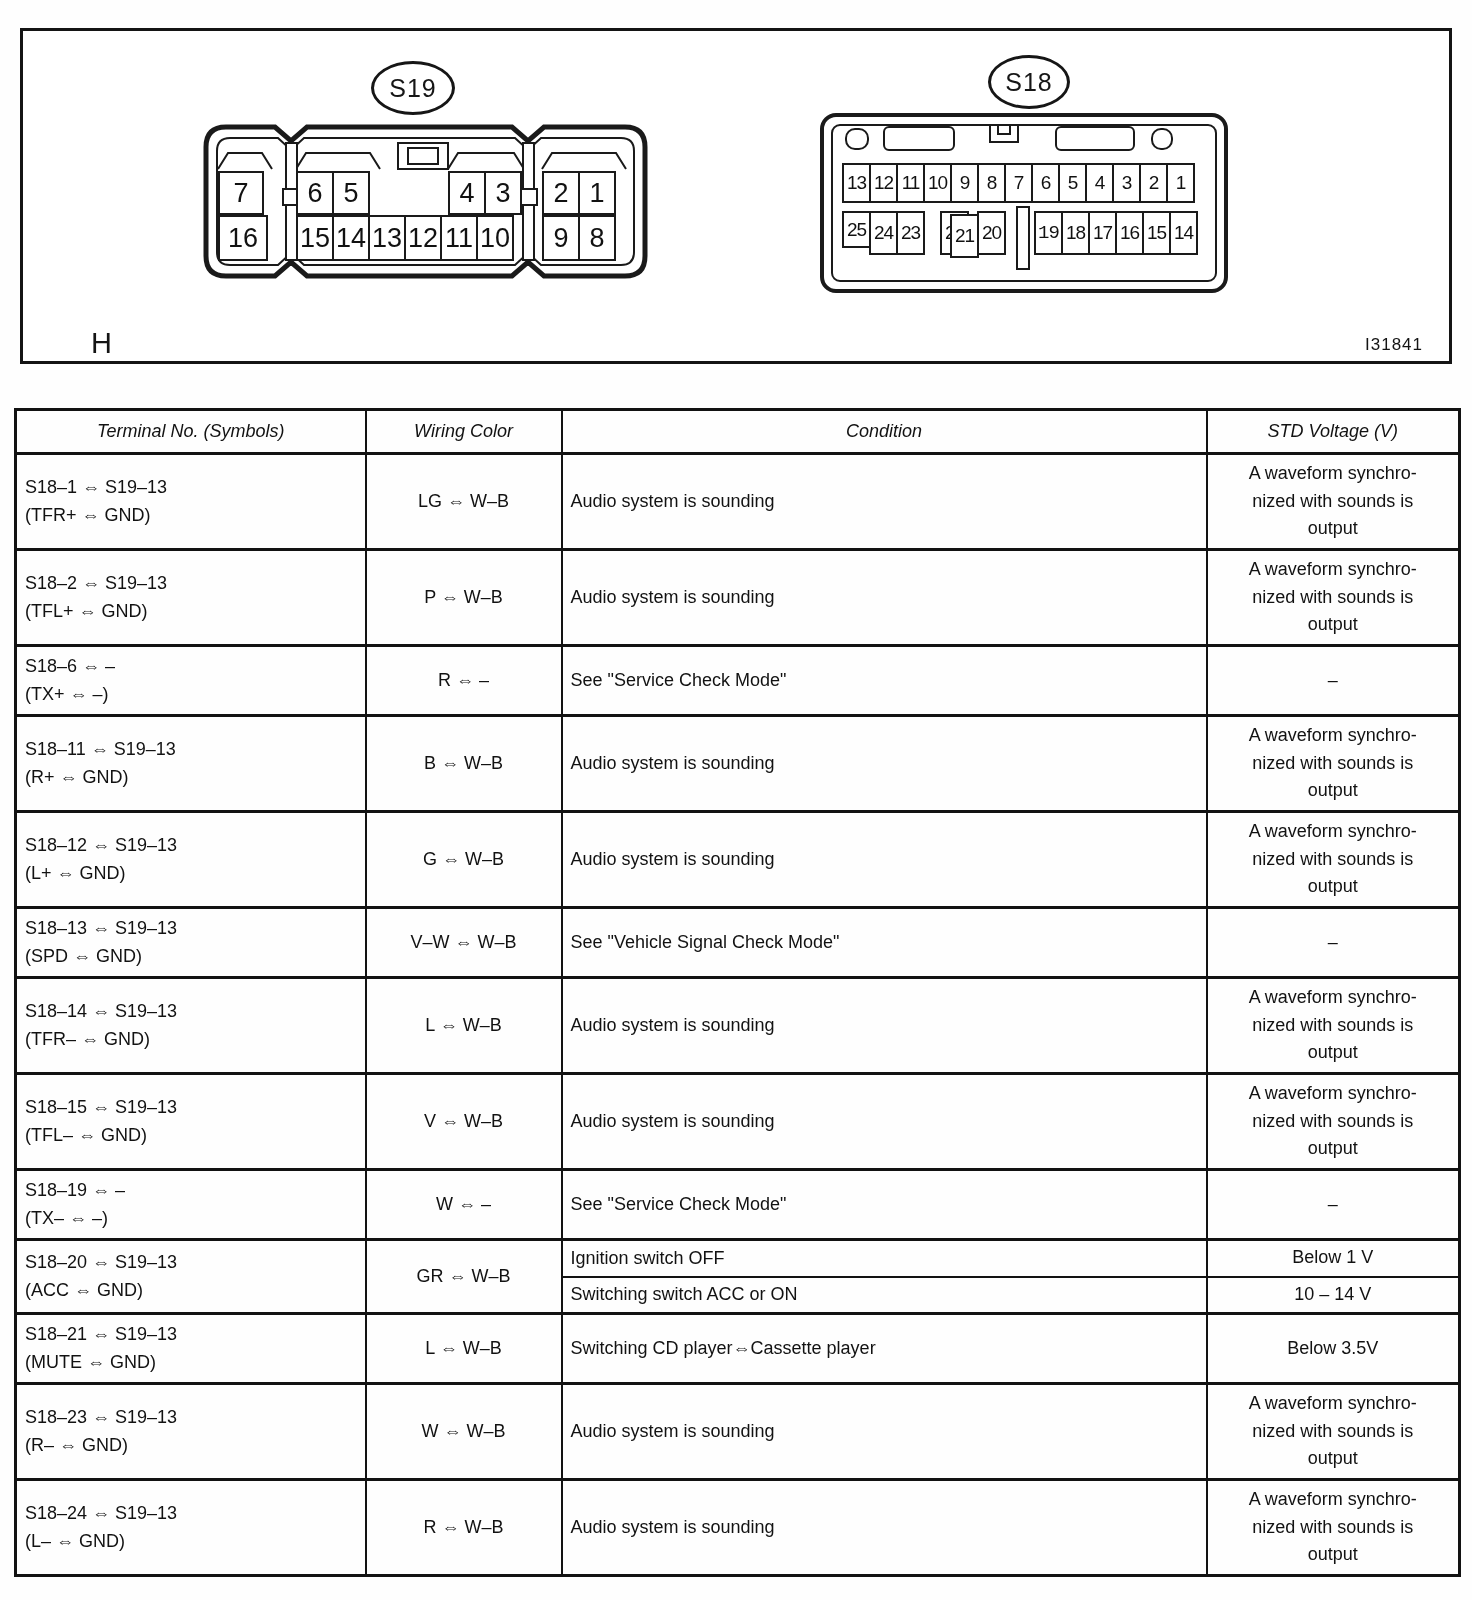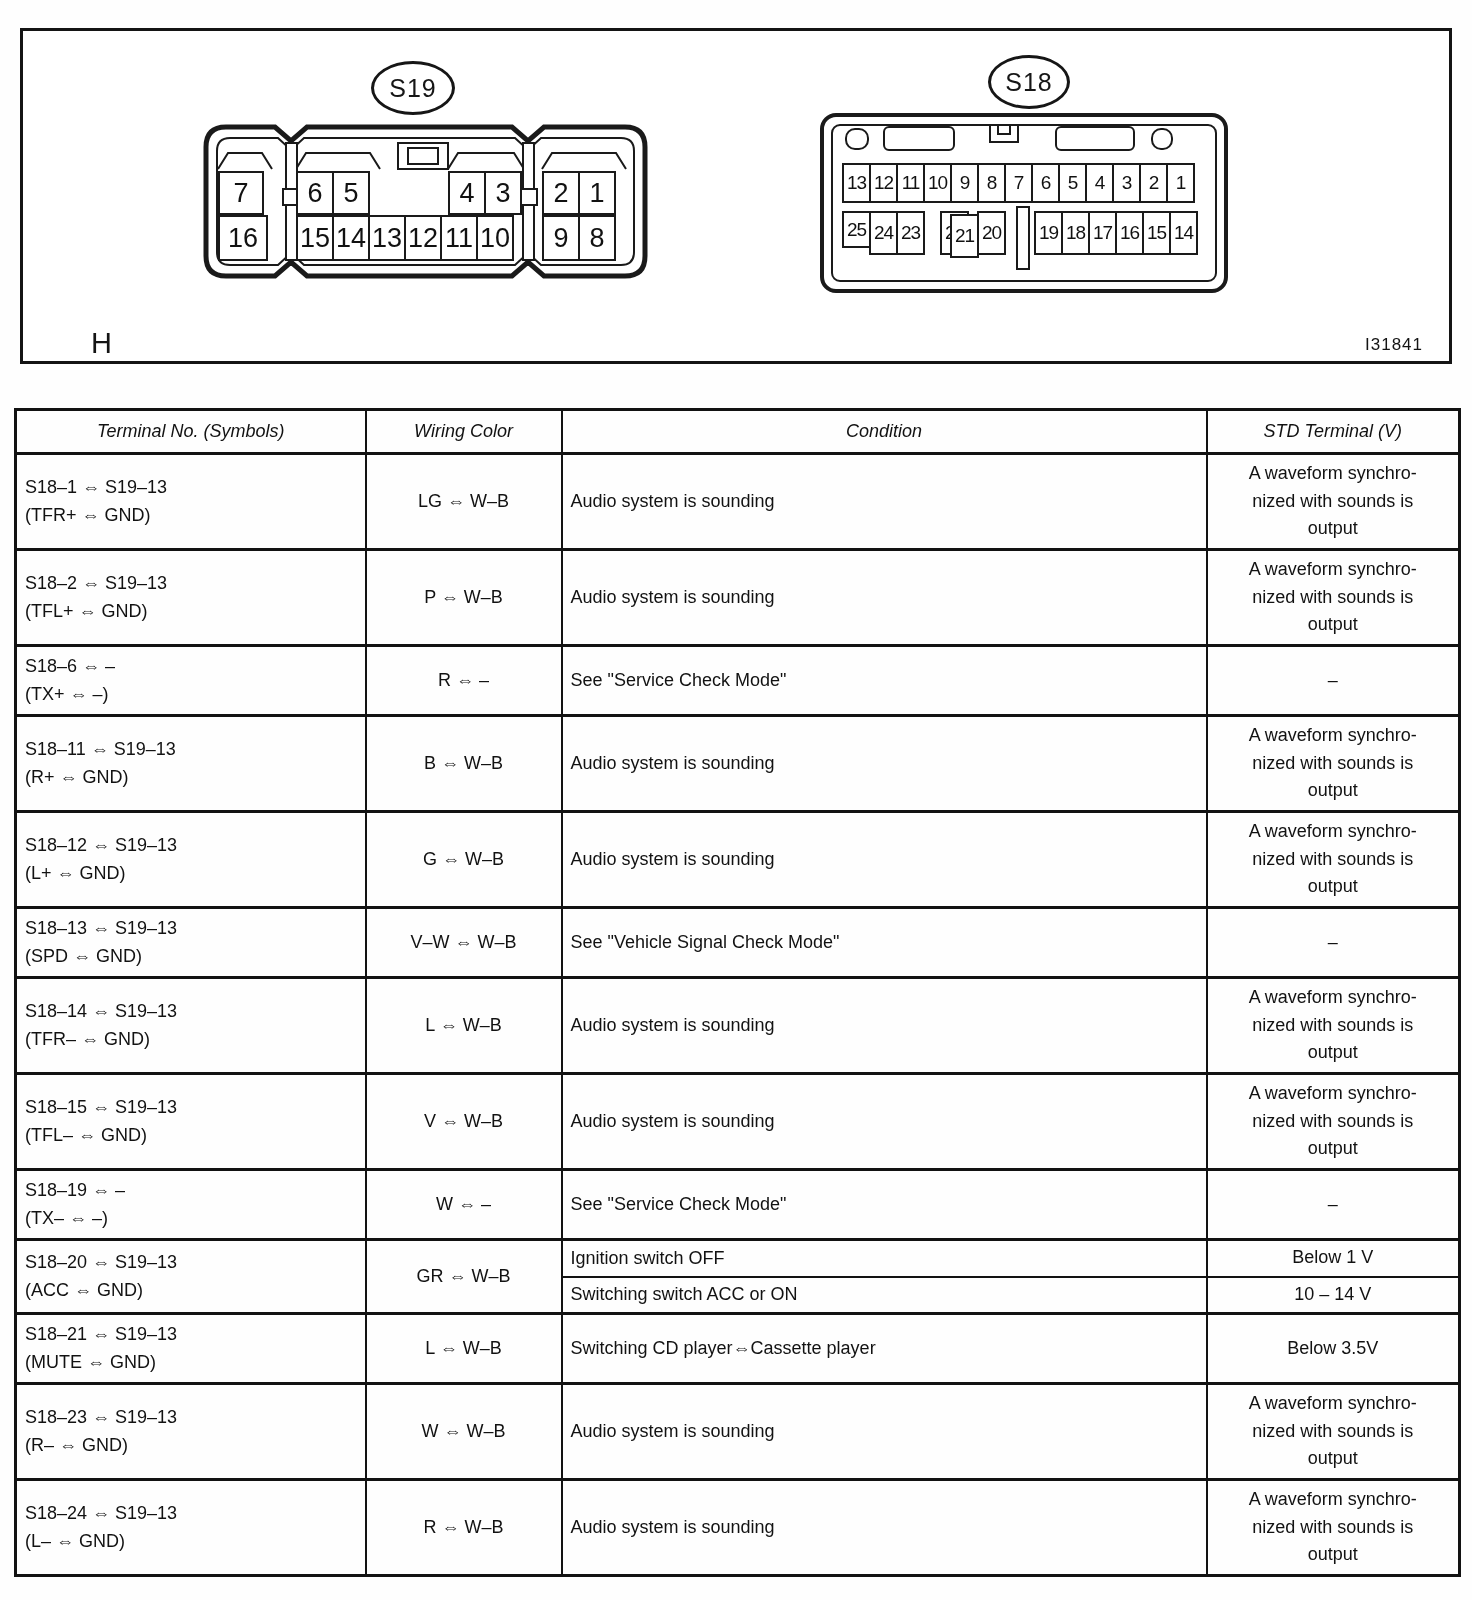--- a/index.html
+++ b/index.html
@@ -120,21 +120,21 @@
           <div class="pin" style="left: 267px; top: 52px; width: 29px; height: 40px;">4</div>
           <div class="pin" style="left: 294px; top: 52px; width: 29px; height: 40px;">3</div>
           <div class="pin" style="left: 321px; top: 52px; width: 29px; height: 40px;">2</div>
           <div class="pin" style="left: 348px; top: 52px; width: 29px; height: 40px;">1</div>
           <div class="pin" style="left: 24px; top: 100px; width: 29px; height: 37px;">25</div>
           <div class="pin" style="left: 51px; top: 100px; width: 29px; height: 44px;">24</div>
           <div class="pin" style="left: 78px; top: 100px; width: 29px; height: 44px;">23</div>
           <div class="pin" style="left: 122px; top: 100px; width: 29px; height: 44px;">22</div>
           <div class="pin" style="left: 132px; top: 103px; width: 29px; height: 44px;">21</div>
           <div class="pin" style="left: 159px; top: 100px; width: 29px; height: 44px;">20</div>
-          <div class="pin" style="left: 216px; top: 100px; width: 29px; height: 44px;">19</div>
+          <div class="pin" style="left: 216px; top: 100px; width: 29px; height: 44px; font-family: Liberation Mono, monospace;">19</div>
           <div class="pin" style="left: 243px; top: 100px; width: 29px; height: 44px;">18</div>
           <div class="pin" style="left: 270px; top: 100px; width: 29px; height: 44px;">17</div>
           <div class="pin" style="left: 297px; top: 100px; width: 29px; height: 44px;">16</div>
           <div class="pin" style="left: 324px; top: 100px; width: 29px; height: 44px;">15</div>
           <div class="pin" style="left: 351px; top: 100px; width: 29px; height: 44px;">14</div>
         </div>
     </div>
 
     <div class="page-letter">H</div>
     <div class="figure-code">I31841</div>
@@ -145,21 +145,21 @@
       <col style="width:350px">
         <col style="width:196px">
         <col style="width:645px">
         <col style="width:253px">
     </colgroup>
     <thead>
       <tr id="tv-head">
           <th>Terminal No. (Symbols)</th>
           <th>Wiring Color</th>
           <th>Condition</th>
-          <th>STD Terminal (V)</th>
+          <th>STD Voltage (V)</th>
         </tr>
     </thead>
     <tbody id="tv-body">
         <tr class="tall group-start">
           <td class="terminal" rowspan="1">S18–1 ⇔ S19–13
 (TFR+ ⇔ GND)</td>
           <td class="wiring" rowspan="1">LG ⇔ W–B</td>
           <td class="condition">Audio system is sounding</td>
           <td class="voltage">A waveform synchro-
 nized with sounds is

